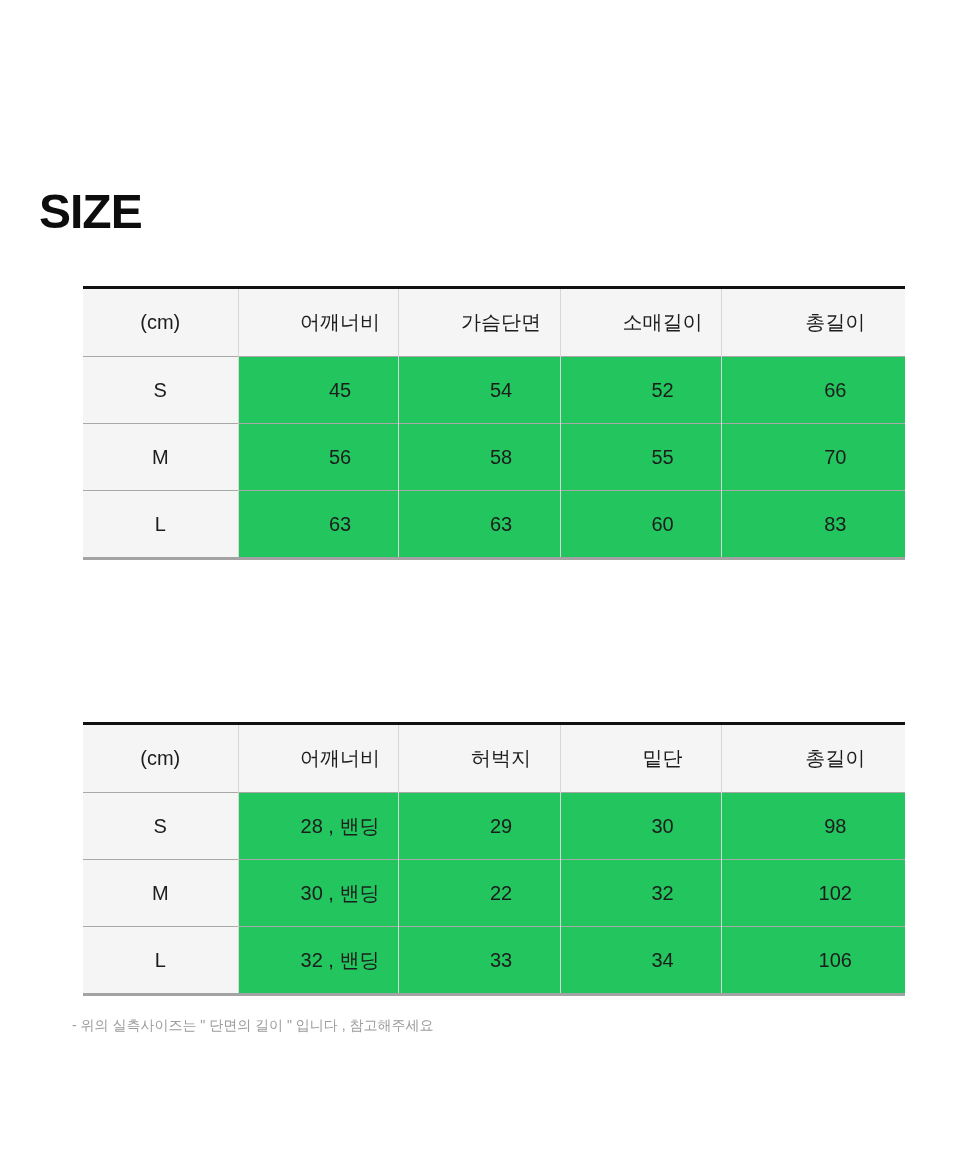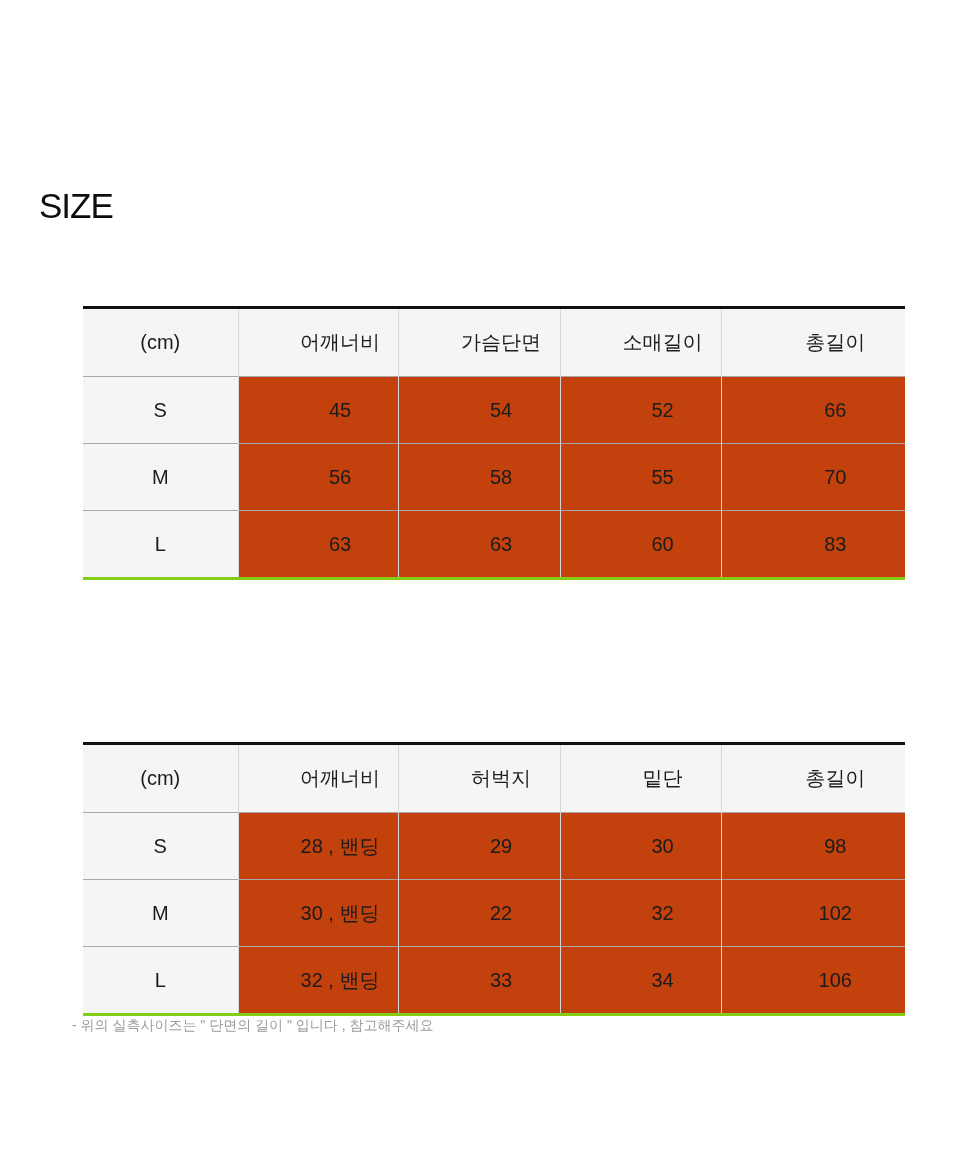--- a/index.html
+++ b/index.html
@@ -11,61 +11,60 @@
   .page {
     position: relative;
     width: 964px;
     height: 1163px;
     background: #ffffff;
     overflow: hidden;
   }
   .section-title {
     position: absolute;
     margin: 0;
-    font-size: 35px;
-    font-weight: 400;
+    font-size: 48px;
+    font-weight: 700;
     letter-spacing: -1px;
     color: #0d0d0d;
     line-height: 1;
   }
   #size-title { left: 39px; top: 188px; }
   #bottom-title { left: 31px; top: 652px; }
 
   .spec-table-wrap {
     position: absolute;
     left: 83px;
     width: 822px;
   }
   #size-table-wrap { top: 286px; }
   #bottom-table-wrap { top: 722px; }
 
   table.spec-table {
     width: 100%;
     border-collapse: collapse;
     table-layout: fixed;
     border-top: 3px solid #111111;
-    border-bottom: 3px solid #84cc16;
-    margin-top: 20px;
+    border-bottom: 3px solid #a3a3a3;
   }
   col.c1 { width: 155px; }
   col.c2 { width: 160px; }
   col.c3 { width: 162px; }
   col.c4 { width: 161px; }
   col.c5 { width: 184px; }
 
   table.spec-table th,
   table.spec-table td {
     height: 66px;
     padding: 0;
     text-align: center;
     vertical-align: middle;
     font-size: 20px;
     font-weight: 400;
     color: #1c1c1c;
-    background: #c2410c;
+    background: #22c55e;
   }
   table.spec-table tr.head-row th {
     height: 67px;
     background: #f5f5f5;
   }
   table.spec-table td.row-label {
     background: #f5f5f5;
   }
   
   table.spec-table tr + tr th,

